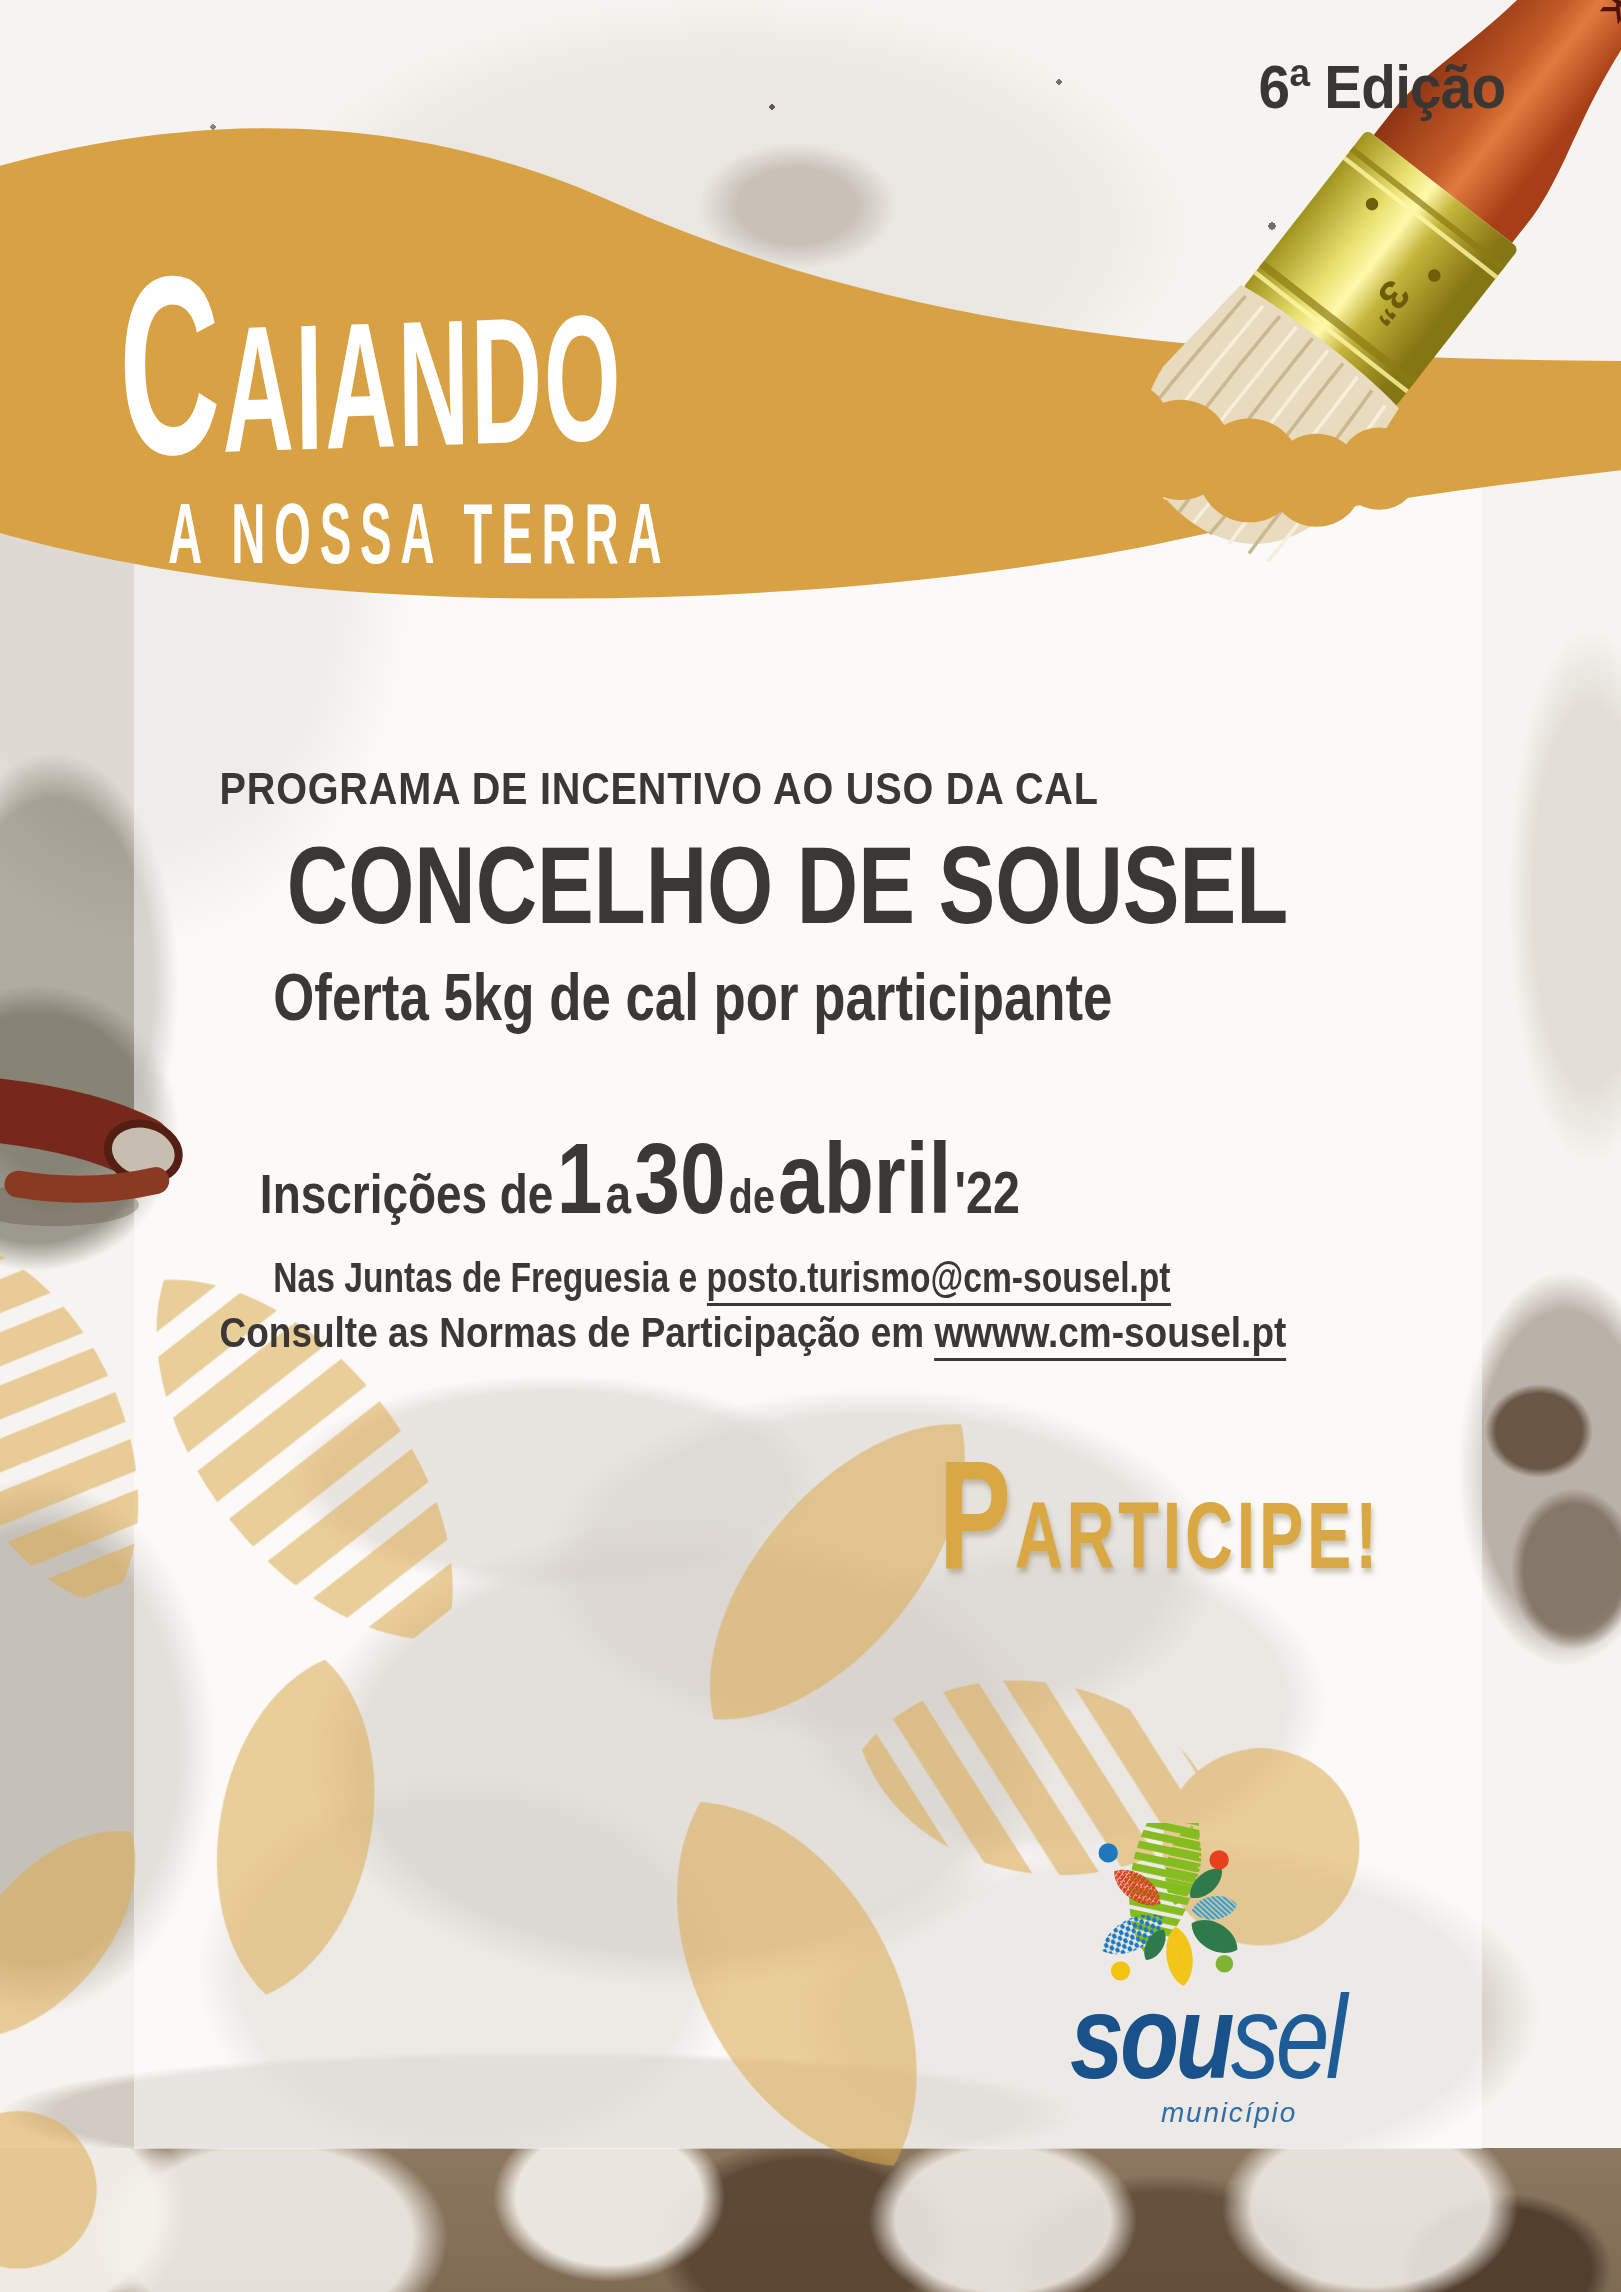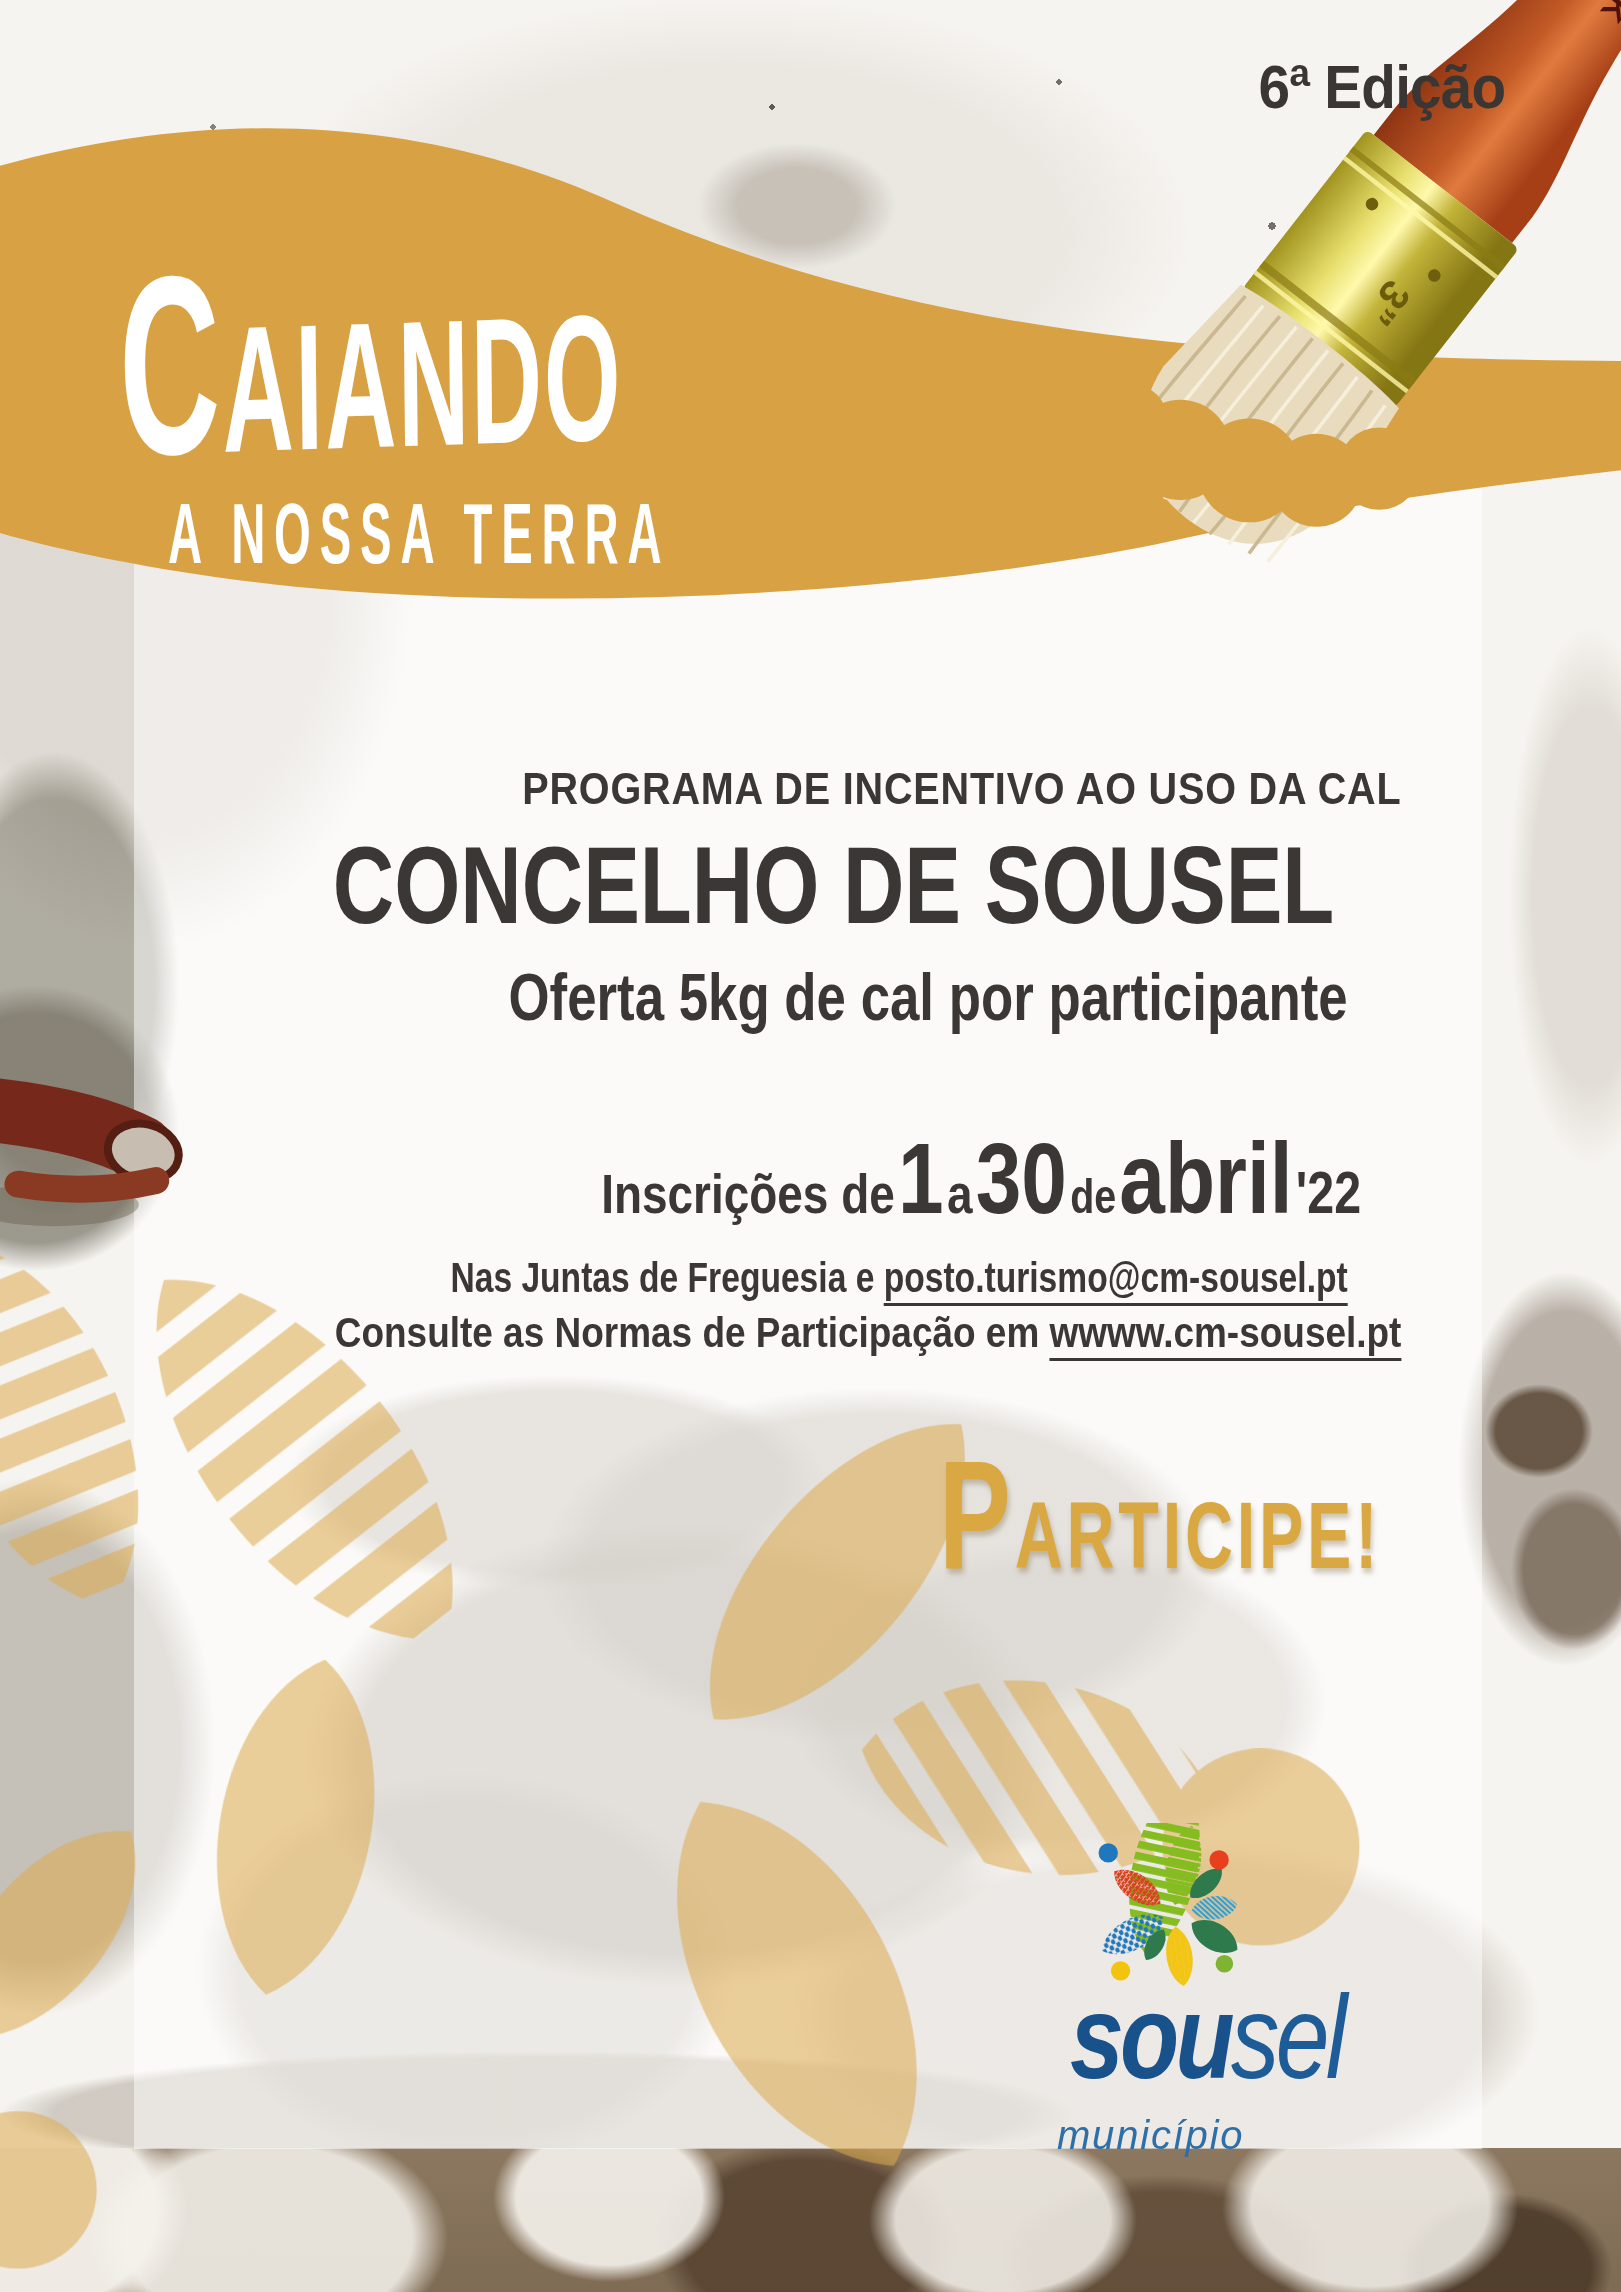--- a/index.html
+++ b/index.html
@@ -60,21 +60,21 @@
     font-size:179px;font-weight:700;line-height:1;letter-spacing:3.6px;
     text-transform:uppercase;transform:scaleX(.55) rotate(-1deg);transform-origin:left top;white-space:nowrap;}
   .banner-title::first-letter{font-size:1.42em;}
   .banner-subtitle{
     font-size:86px;font-weight:700;letter-spacing:16px;margin-top:-10.7px;margin-left:50px;
     text-transform:uppercase;transform:scaleX(.55);transform-origin:left top;white-space:nowrap;}
   
   .edition{position:absolute;top:52px;right:116px;font-size:61px;font-weight:700;color:#3A3634;
     transform:scaleX(.93);transform-origin:right top;letter-spacing:-0.9px;}
   
-  .copy{position:absolute;left:139px;top:763px;width:1343px;text-align:right;color:#3B3734;}
+  .copy{position:absolute;left:139px;top:763px;width:1343px;text-align:left;color:#3B3734;}
   .copy > div{white-space:nowrap;}
   .kicker{font-size:45px;font-weight:700;letter-spacing:0.9px;transform:scaleX(.88);}
   .big-title{font-size:109px;font-weight:700;margin-top:7.2px;transform:scaleX(.78);}
   .offer{font-size:66px;font-weight:700;margin-top:10.7px;transform:scaleX(.8);}
   .enroll{margin-top:86px;font-weight:700;transform:scaleX(.82);}
   .enroll .t-md{font-size:56px;}
   .enroll .t-big{font-size:100px;}
   .enroll .t-sm{font-size:48px;}
   .enroll .t-yr{font-size:59px;}
   .contact1{font-size:42px;font-weight:700;margin-top:18px;transform:scaleX(.8);}
@@ -86,21 +86,21 @@
     transform:scaleX(.7);transform-origin:left top;white-space:nowrap;
     text-shadow:2.7px 4.5px 6.3px rgba(120,100,60,.35);}
   .cta::first-letter{font-size:1.62em;}
   
   .logo{position:absolute;left:1057px;top:1823px;width:376px;font-style:italic;}
   .logo-flower{display:block;margin-left:16px;}
   .wordmark{margin-top:-21.5px;margin-left:12.5px;font-size:118px;line-height:1;letter-spacing:-4.5px;
     color:#19518A;transform:scaleX(.82);transform-origin:left top;white-space:nowrap;}
   .wordmark .w-bold{font-weight:800;}
   .wordmark .w-light{font-weight:400;color:#1E5C97;}
-  .tagline{width:344px;text-align:left;font-size:40px;letter-spacing:1.8px;color:#2F6FA8;margin-top:17px;}
+  .tagline{width:344px;text-align:center;font-size:28px;letter-spacing:1.8px;color:#2F6FA8;margin-top:1px;}
   svg text{font-family:"Liberation Sans",sans-serif;}
 </style>
 </head>
 <body>
 
 <div class="poster">
 
   <div class="layer grunge"></div>
 
   <div class="strip"></div>

